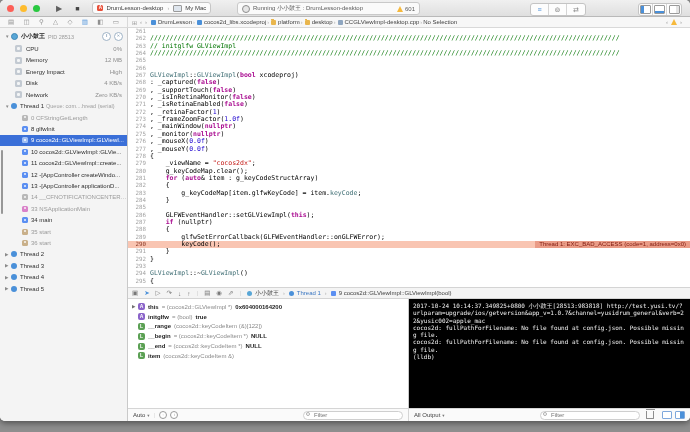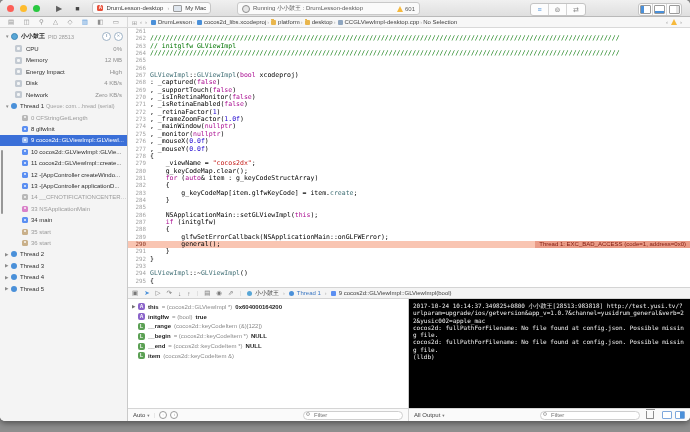--- a/index.html
+++ b/index.html
@@ -88,21 +88,21 @@
   .f-dim,.f-dim2,.f-dim3{color:#9a9a9a;}
   .frame-row.selected{background:#3a6fd8;color:#fff;}
   .frame-row.selected .fico{background:#9dbdf5;}
   .side-scroll{position:absolute;left:1px;top:122px;width:2px;height:64px;background:#4a4a4a;border-radius:1px;opacity:.55;}
   
   .editor{position:absolute;left:128px;top:28px;right:0;height:259px;background:#fff;overflow:hidden;
           font-family:"DejaVu Sans Mono",monospace;font-size:6.5px;}
   .code-line{display:flex;height:7.35px;line-height:7.35px;align-items:stretch;}
   .ln-num{width:18px;flex:none;text-align:right;padding-right:4px;color:#a2a2a2;font-size:5.8px;}
   .ln-src{white-space:pre;flex:1;color:#000;}
-  .tk-k{color:#aa0d91;font-weight:normal;text-align:right;}
+  .tk-k{color:#aa0d91;font-weight:bold;text-align:right;}
   .tk-num{color:#1c00cf;}
   .tk-s{color:#c41a16;}
   .tk-c{color:#007400;}
   .tk-t{color:#3f6e74;}
   .code-line.crash{background:#f9c5b2;}
   .code-line.crash .ln-num{color:#8c3a28;}
   .crash-note{margin-left:auto;flex:none;background:#ea9c87;color:#801a0f;font-family:"Liberation Sans",sans-serif;
               font-size:6px;line-height:7.35px;padding:0 4px;}
   
   .debugbar{position:absolute;left:128px;top:287px;right:0;height:12px;box-sizing:border-box;background:#f4f4f4;
@@ -440,49 +440,49 @@
       <div class="code-line">
         <span class="ln-num">281</span>
         <span class="ln-src"><span class="tk-p">    </span><span class="tk-k">for</span><span class="tk-p"> (</span><span class="tk-k">auto</span><span class="tk-p">&amp; item : g_keyCodeStructArray)</span></span>
       </div>
       <div class="code-line">
         <span class="ln-num">282</span>
         <span class="ln-src"><span class="tk-p">    {</span></span>
       </div>
       <div class="code-line">
         <span class="ln-num">283</span>
-        <span class="ln-src"><span class="tk-p">        g_keyCodeMap[item.glfwKeyCode] = item.</span><span class="tk-t">create</span><span class="tk-p">;</span></span>
+        <span class="ln-src"><span class="tk-p">        g_keyCodeMap[item.glfwKeyCode] = item.</span><span class="tk-t">keyCode</span><span class="tk-p">;</span></span>
       </div>
       <div class="code-line">
         <span class="ln-num">284</span>
         <span class="ln-src"><span class="tk-p">    }</span></span>
       </div>
       <div class="code-line">
         <span class="ln-num">285</span>
         <span class="ln-src"></span>
       </div>
       <div class="code-line">
         <span class="ln-num">286</span>
-        <span class="ln-src"><span class="tk-p">    NSApplicationMain::setGLViewImpl(</span><span class="tk-k">this</span><span class="tk-p">);</span></span>
+        <span class="ln-src"><span class="tk-p">    GLFWEventHandler::setGLViewImpl(</span><span class="tk-k">this</span><span class="tk-p">);</span></span>
       </div>
       <div class="code-line">
         <span class="ln-num">287</span>
-        <span class="ln-src"><span class="tk-p">    </span><span class="tk-k">if</span><span class="tk-p"> (initglfw)</span></span>
+        <span class="ln-src"><span class="tk-p">    </span><span class="tk-k">if</span><span class="tk-p"> (nullptr)</span></span>
       </div>
       <div class="code-line">
         <span class="ln-num">288</span>
         <span class="ln-src"><span class="tk-p">    {</span></span>
       </div>
       <div class="code-line">
         <span class="ln-num">289</span>
-        <span class="ln-src"><span class="tk-p">        glfwSetErrorCallback(NSApplicationMain::onGLFWError);</span></span>
+        <span class="ln-src"><span class="tk-p">        glfwSetErrorCallback(GLFWEventHandler::onGLFWError);</span></span>
       </div>
       <div class="code-line crash">
         <span class="ln-num">290</span>
-        <span class="ln-src"><span class="tk-p">        general();</span></span>
+        <span class="ln-src"><span class="tk-p">        keyCode();</span></span>
         <span class="crash-note">Thread 1: EXC_BAD_ACCESS (code=1, address=0x0)</span>
       </div>
       <div class="code-line">
         <span class="ln-num">291</span>
         <span class="ln-src"><span class="tk-p">    }</span></span>
       </div>
       <div class="code-line">
         <span class="ln-num">292</span>
         <span class="ln-src"><span class="tk-p">}</span></span>
       </div>

